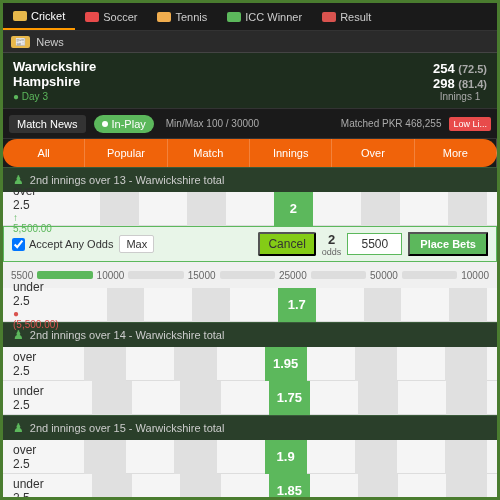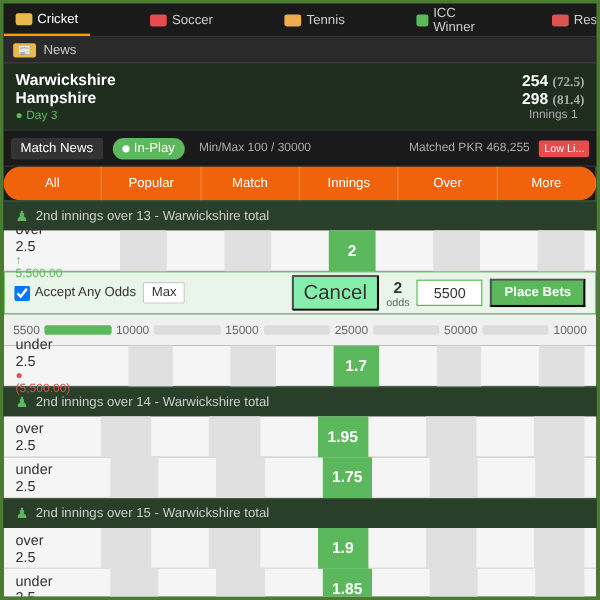--- a/index.html
+++ b/index.html
@@ -14,21 +14,20 @@
       border: 3px solid #4a7c2f;
     }
 
     
     .top-nav {
       background: #1a1a1a;
       display: flex;
       align-items: center;
       height: 28px;
       border-bottom: 1px solid #333;
-      gap: 40px;
     }
     .nav-tab {
       padding: 4px 10px;
       cursor: pointer;
       font-size: 11px;
       color: #ccc;
       height: 100%;
       display: flex;
       align-items: center;
       position: relative;
@@ -74,41 +73,41 @@
 
     
     .match-header {
       background: #1e2d1e;
       padding: 6px 10px;
       border-bottom: 1px solid #333;
     }
     .match-header .teams-scores {
       display: flex;
       justify-content: space-between;
-      align-items: center;
+      align-items: flex-end;
     }
     .teams-col .team-name {
       font-size: 13px;
       font-weight: bold;
       color: #fff;
     }
     .day-label {
       font-size: 10px;
       color: #5cb85c;
       margin-top: 2px;
     }
     .scores-col {
       text-align: right;
     }
     .score-line {
       font-size: 13px;
       font-weight: bold;
       color: #fff;
     }
-    .score-line .score-over { color: #aaa; font-size: 11px; font-family: Liberation Serif, serif; }
+    .score-line .score-over { color: #aaa; font-size: 11px; }
     .score-line .score-wickets { color: #5cb85c; font-size: 13px; }
     .innings-label {
       font-size: 10px;
       color: #aaa;
       text-align: center;
     }
     .scores-row {
       display: flex;
       gap: 20px;
       justify-content: flex-end;
@@ -245,24 +244,24 @@
     .max-btn {
       background: #fff;
       border: 1px solid #ccc;
       color: #333;
       padding: 2px 6px;
       font-size: 11px;
       cursor: pointer;
       border-radius: 2px;
     }
     .cancel-btn {
-      background: #86efac;
+      background: #84cc16;
       color: #333;
       padding: 3px 8px;
-      font-size: 17px;
+      font-size: 12px;
       cursor: pointer;
       border-radius: 2px;
       margin-left: auto;
     }
     .odds-display {
       display: flex;
       flex-direction: column;
       align-items: center;
       font-size: 10px;
       color: #333;

